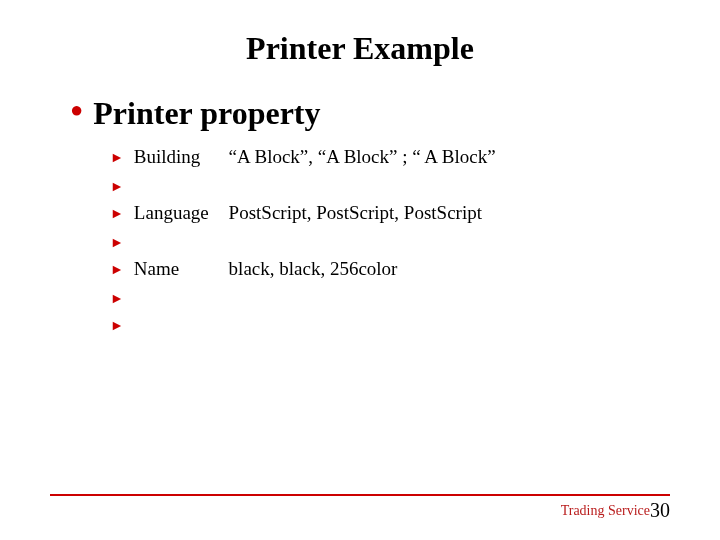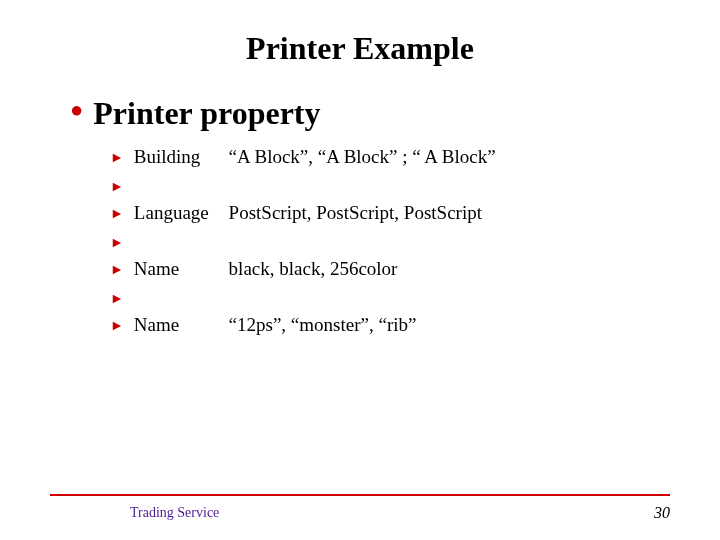--- a/index.html
+++ b/index.html
@@ -85,28 +85,27 @@
       position: absolute;
       bottom: 18px;
       left: 50px;
       right: 50px;
       display: flex;
       justify-content: space-between;
       align-items: center;
     }
     .footer-center {
       flex: 1;
-      text-align: left;
+      text-align: right;
       font-size: 14px;
-      color: #4c1d95;
+      color: #b91c1c;
     }
     .footer-page {
-      font-size: 16px;
+      font-size: 20px;
       color: #000000;
-      font-style: italic;
     }
   </style>
 </head>
 <body>
 
 <div class="slide">
 
   <div class="title">Printer Example</div>
 
   <div class="content">
@@ -133,21 +132,20 @@
         </div>
         <div class="sub-item">
           <span class="sub-bullet-icon">►</span>
           <span class="sub-item-text"><span class="sub-item-key">Name</span><span class="sub-item-val">   black, black, 256color</span></span>
         </div>
         <div class="sub-item">
           <span class="sub-bullet-icon">►</span>
         </div>
         <div class="sub-item">
           <span class="sub-bullet-icon">►</span>
-          <span class="sub-item-text"><span class="sub-item-key">Name</span><span class="sub-item-val">   “12ps”, “monster”, “rib”</span></span>
         </div>
       </div>
 
   </div>
 
   <div class="footer-line"></div>
   <div class="footer">
     <span style="flex:0 0 80px;"></span>
     <span class="footer-center">Trading Service</span>
     <span class="footer-page">30</span>

